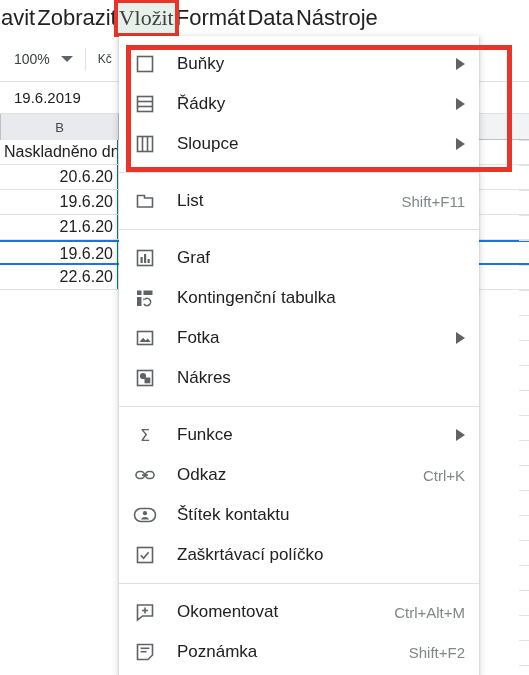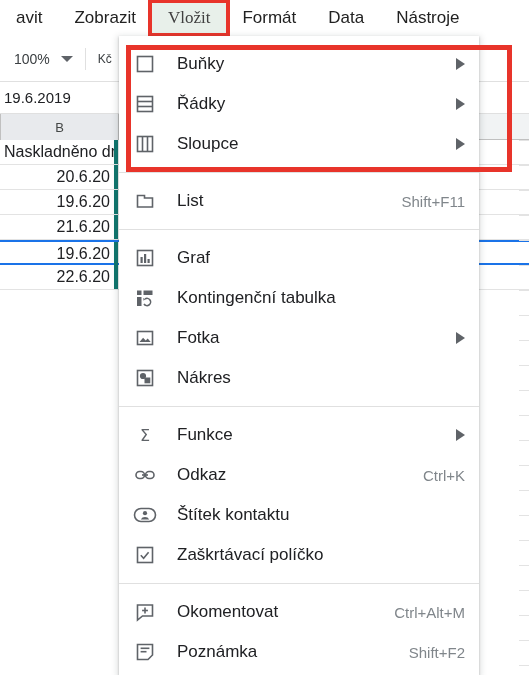--- a/index.html
+++ b/index.html
@@ -12,22 +12,22 @@
   #root { position: relative; width: 529px; height: 675px; background: #fff; }
 
   
   .menubar {
     position: absolute; left: 0; top: 0; width: 529px; height: 36px;
     background: #ffffff;
     display: flex; align-items: center;
     z-index: 3;
   }
   .menubar-item {
-    font-size: 17px; color: #222222;
-    padding: 4px 16px;
+    font-size: 22px; color: #222222;
+    padding: 4px 1px;
     white-space: nowrap;
     line-height: 22px;
   }
   .menubar-item.active {
     background: #e8f0ea;
     color: #404040;
     box-shadow: 0 0 0 4px #e8342a;
     position: relative;
     z-index: 5;
     font-family: Liberation Serif, serif;
@@ -73,21 +73,21 @@
   .tb-currency { font-size: 12px; color: #3c4043; }
 
   
   .formulabar {
     position: absolute; left: 0; top: 82px; width: 529px; height: 32px;
     background: #fff;
     display: flex; align-items: center;
     border-bottom: 1px solid #e0e0e0;
     z-index: 1;
   }
-  .fx-value { font-size: 15px; color: #202124; padding-left: 4px; }
+  .fx-value { font-size: 15px; color: #202124; padding-left: 14px; }
 
   
   .sheet {
     position: absolute; left: 0; top: 114px; width: 529px; height: 561px;
     background: #fff; overflow: hidden;
   }
   .colhead-row {
     display: flex; height: 26px;
     background: #f1f3f4;
     border-bottom: 1px solid #c0c0c0;
@@ -101,21 +101,21 @@
   .colhead.b { background: #e8eaed; }
   .cellrow {
     display: flex; height: 25px;
     border-bottom: 1px solid #e3e3e3;
   }
   .cell {
     width: 118px; height: 24px;
     display: flex; align-items: center;
     font-size: 16px; color: #202124;
     padding: 0 4px;
-    border-right: 4px solid #0f766e;
+    border-right: 1px solid #0f766e;
     white-space: nowrap; overflow: hidden;
   }
   .cell.num { justify-content: flex-end; }
   .cellrow.selected { border-top: 2px solid #1a73e8; border-bottom: 2px solid #1a73e8; }
   .sheet-right-grid {
     position: absolute; left: 519px; top: 0; width: 10px; height: 561px;
   }
   .grid-line-h {
     position: absolute; left: 0; width: 10px; height: 1px; background: #e3e3e3;
   }

